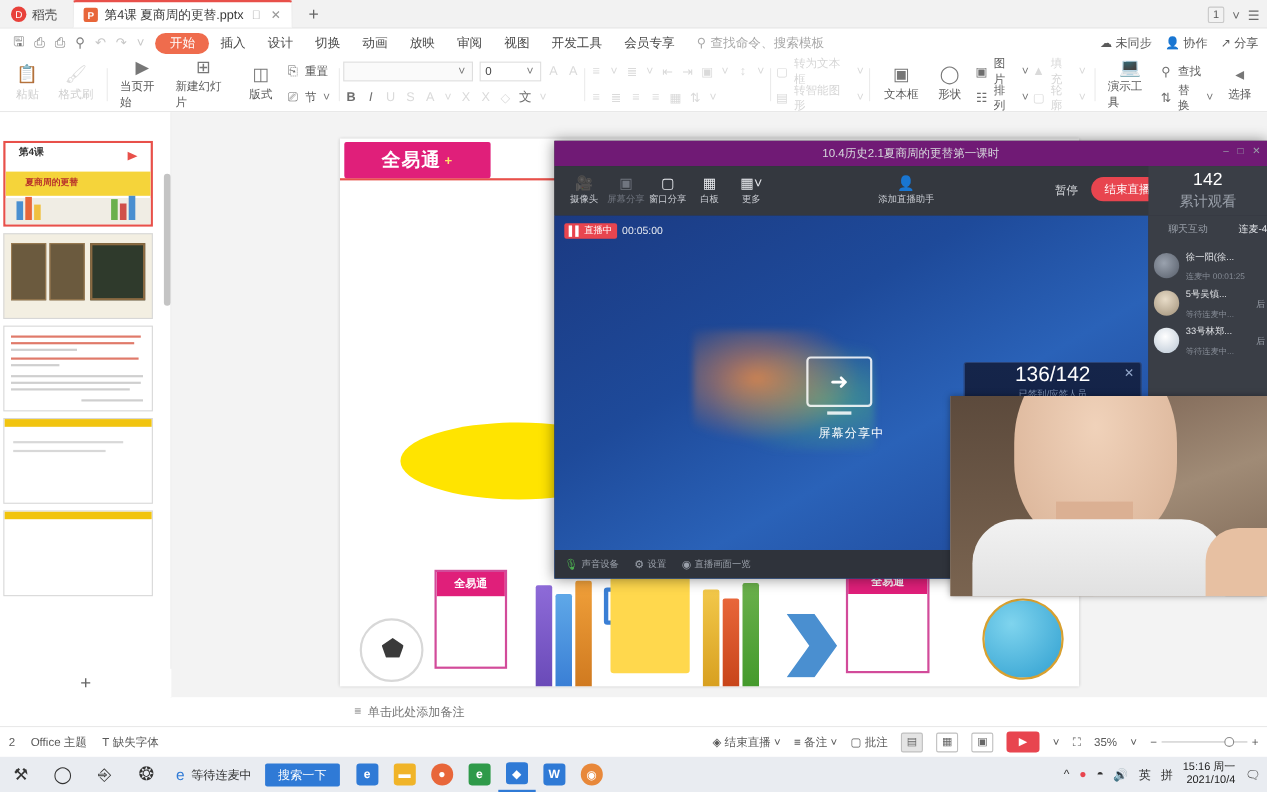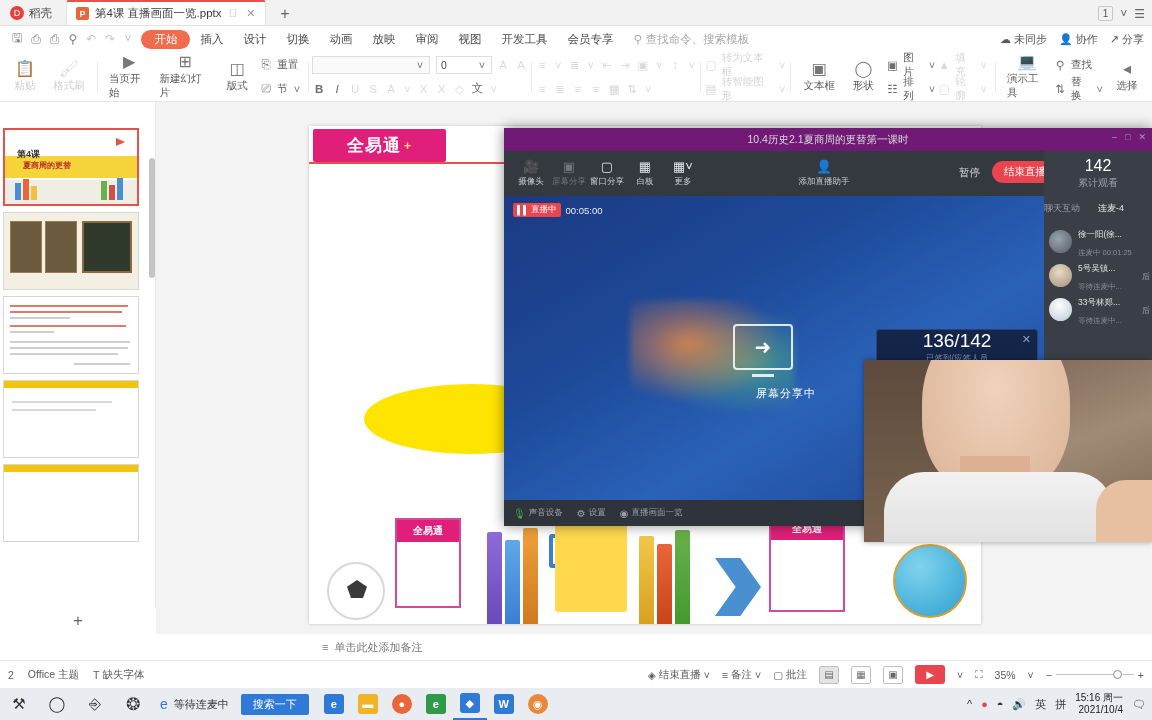--- a/index.html
+++ b/index.html
@@ -120,21 +120,21 @@
   }
   .slide-item.active .slide-thumb { border: 2px solid #e8504a; }
   .lp-scrollbar {
     position: absolute; right: 1px; top: 30px; width: 6px; height: 120px;
     background: #c4c4c4; border-radius: 3px;
   }
 
   
   .t1 { background: #fff; }
   .t1 .yellowband { position:absolute; left:0; top:26px; width:100%; height:22px; background:#f5d43a; }
-  .t1 .tt1 { position:absolute; left:12px; top:18px; font-size:9px; color:#333; font-weight:bold; }
+  .t1 .tt1 { position:absolute; left:12px; top:2px; font-size:9px; color:#333; font-weight:bold; }
   .t1 .tt2 { position:absolute; left:18px; top:30px; font-size:8px; color:#b8322a; font-weight:bold; }
   .t1 .pen { position:absolute; right:12px; top:8px; width:0; height:0;
               border-left: 9px solid #e8504a; border-top: 4px solid transparent; border-bottom: 4px solid transparent; }
   .t1 .btm { position:absolute; left:0; bottom:0; width:100%; height:24px; background:#f0ede4; }
   .t1 .bk { position:absolute; bottom:4px; width:6px; background:#c76b52; }
 
   
   .t2 { background: #f3efe2; }
   .t2 .pic { position:absolute; top:8px; height:52px; border:1px solid #9a7b52; background:#6b5a3e; }
   .t2 .board { position:absolute; left:78px; top:8px; width:50px; height:52px; background:#2f3a2c; border:2px solid #8a6a42; }
@@ -226,21 +226,21 @@
   }
   .mt-end {
     position:absolute; right: 94px; top: 10px;
     background:#e8454f; color:#fff; font-size:10.5px; border-radius:12px; padding:4px 12px;
   }
   .mt-stats {
     position:absolute; right:0; top:0; width: 108px; height:45px; background:#3a3e46;
     display:flex; flex-direction:column; align-items:center; justify-content:center; gap:1px;
   }
   .mt-stats .num { font-size:16px; color:#fff; font-weight:500; }
-  .mt-stats .lbl { font-size:10px; color:#9aa0aa; }
+  .mt-stats .lbl { font-size:13px; color:#9aa0aa; }
 
   .mt-body { position:relative; height: 330px; }
   .mt-stage {
     position:absolute; left:0; top:0; width: 540px; height: 330px;
     background: linear-gradient(150deg, #1b3a82 0%, #1e4a9a 35%, #2a62b8 60%, #1b3f8e 100%);
     overflow:hidden;
   }
   .glowblob {
     position:absolute; left:126px; top:104px; width:165px; height:110px;
     background: radial-gradient(ellipse at 35% 40%, rgba(255,140,60,.75), rgba(255,90,40,0) 62%),
@@ -251,21 +251,21 @@
     position:absolute; left:229px; top:128px; width:60px; height:46px;
     border:2px solid rgba(255,255,255,.85); border-radius:4px;
     display:flex; align-items:center; justify-content:center;
     color:#fff; font-size:20px;
   }
   .share-ico:after {
     content:''; position:absolute; bottom:-9px; left:50%; transform:translateX(-50%);
     width:22px; height:3px; background:rgba(255,255,255,.85);
   }
   .share-txt {
-    position:absolute; left:12px; top:190px; width:100%; text-align:center;
+    position:absolute; left:0; top:190px; width:100%; text-align:center;
     color:#fff; font-size:11px; letter-spacing:1px;
   }
   .live-badge {
     position:absolute; left:9px; top:7px; display:flex; align-items:center; gap:5px;
   }
   .live-pill {
     background:#e8454f; color:#fff; font-size:8.5px; border-radius:2px;
     padding:1px 4px; display:flex; align-items:center; gap:2px;
   }
   .live-time { color:#e9ecf2; font-size:9.5px; }
@@ -287,21 +287,21 @@
   .signin-btn {
     margin: 9px auto 0 auto; width:104px; height:17px; border-radius:3px;
     background:#2f7ad6; color:#fff; font-size:9px;
     display:flex; align-items:center; justify-content:center;
   }
 
   .mt-side {
     position:absolute; right:0; top:0; width:108px; height:330px; background:#3a3e46;
   }
   .side-tabs { display:flex; height:24px; align-items:center; font-size:9px; color:#9aa0aa; }
-  .side-tabs div { flex:1; text-align:left; }
+  .side-tabs div { flex:1; text-align:right; }
   .side-tabs .on { color:#e2e4e8; }
   .plist { padding-top: 4px; }
   .prow { display:flex; align-items:center; gap:6px; height:34px; padding:0 5px; position:relative; }
   .pav { width:23px; height:23px; border-radius:50%; flex:0 0 auto; }
   .pav.a1 { background: radial-gradient(circle at 40% 40%, #9aa2ae, #555c68); }
   .pav.a2 { background: radial-gradient(circle at 45% 35%, #e8dcc8, #a09078); }
   .pav.a3 { background: radial-gradient(circle at 45% 35%, #ffffff, #b9c6d4); }
   .pmeta { overflow:hidden; }
   .pname { font-size:8.5px; color:#dfe1e5; white-space:nowrap; overflow:hidden; text-overflow:ellipsis; }
   .pstat { font-size:7.5px; color:#868c96; white-space:nowrap; overflow:hidden; text-overflow:ellipsis;text-align:center; }
@@ -382,21 +382,21 @@
 
 <div id="app">
 
   <div class="tabbar">
     <div class="docer-tab">
       <span class="docer-logo">D</span>
       <span>稻壳</span>
     </div>
     <div class="file-tab">
       <span class="ppt-ico">P</span>
-      <span class="fname">第4课  直播画面一览.pptx</span>
+      <span class="fname">第4课  夏商周的更替.pptx</span>
       <span class="tab-mini">⎕</span>
       <span class="tab-mini">✕</span>
     </div>
     <div class="tab-plus">+</div>
     <div class="tabbar-right">
       <span class="tbr-box">1</span>
       <span class="tbr-ic">˅</span>
       <span class="tbr-ic">☰</span>
     </div>
   </div>

